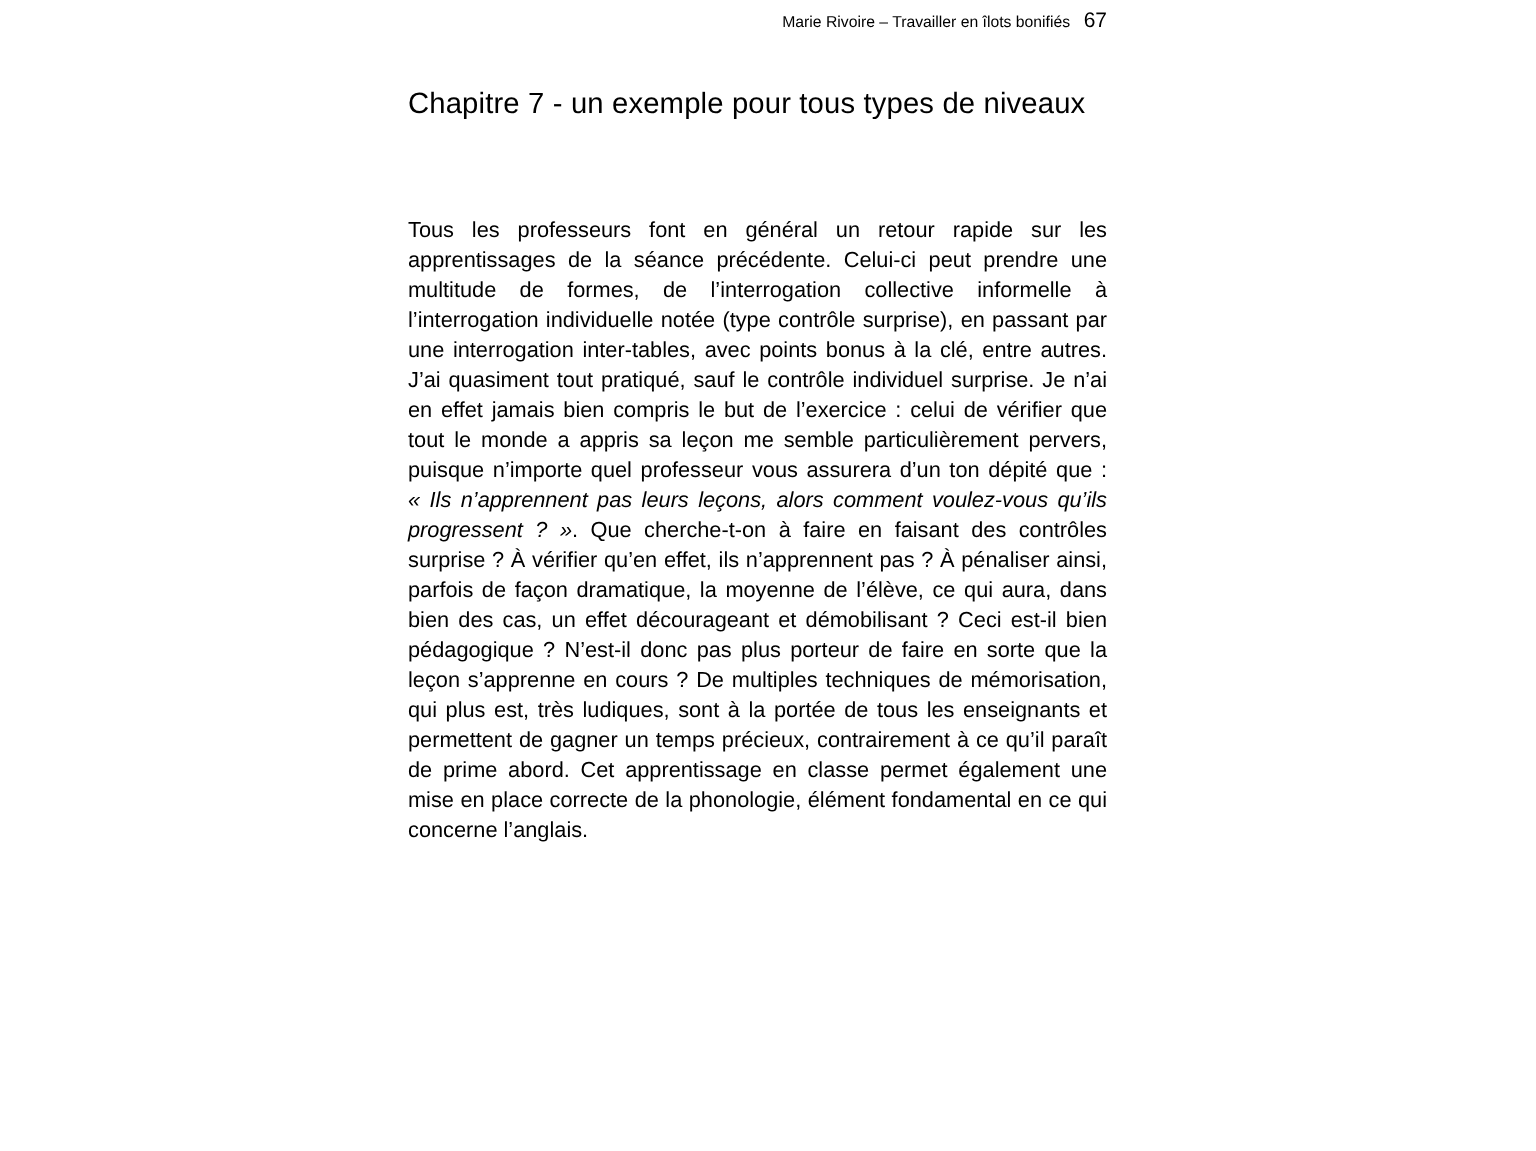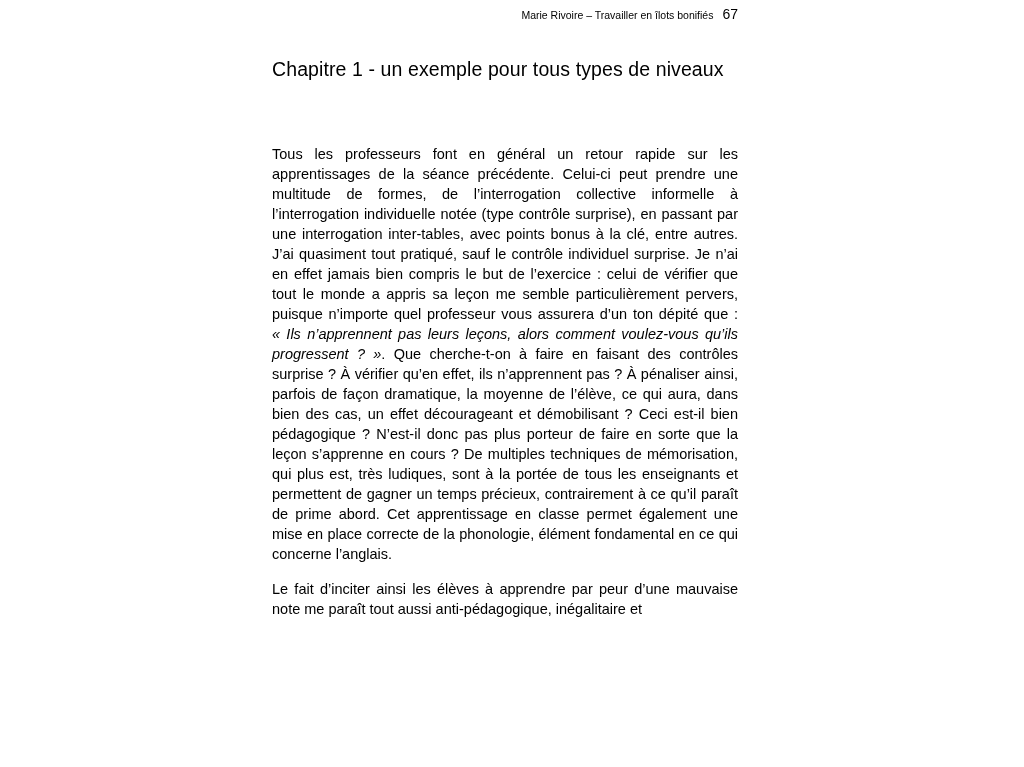--- a/index.html
+++ b/index.html
@@ -61,21 +61,20 @@
 </style>
 </head>
 <body>
 
 <div class="page">
 
   <div class="running-header"><span class="running-title">Marie Rivoire – Travailler en îlots bonifiés</span><span class="page-number">67</span></div>
 
   <div class="content">
 
-    <h1 class="chapter-title">Chapitre 1 - un exemple pour tous types de niveaux</h1>
+    <h1 class="chapter-title">Chapitre 7 - un exemple pour tous types de niveaux</h1>
 
 
     <p class="body-para"><span>Tous les professeurs font en général un retour rapide sur les apprentissages de la séance précédente. Celui-ci peut prendre une multitude de formes, de l’interrogation collective informelle à l’interrogation individuelle notée (type contrôle surprise), en passant par une interrogation inter-tables, avec points bonus à la clé, entre autres. J’ai quasiment tout pratiqué, sauf le contrôle individuel surprise. Je n’ai en effet jamais bien compris le but de l’exercice&nbsp;: celui de vérifier que tout le monde a appris sa leçon me semble particulièrement pervers, puisque n’importe quel professeur vous assurera d’un ton dépité que&nbsp;: </span><span class="italic">«&nbsp;Ils n’apprennent pas leurs leçons, alors comment voulez-vous qu’ils progressent&nbsp;?&nbsp;»</span><span>. Que cherche-t-on à faire en faisant des contrôles surprise&nbsp;? À vérifier qu’en effet, ils n’apprennent pas&nbsp;? À pénaliser ainsi, parfois de façon dramatique, la moyenne de l’élève, ce qui aura, dans bien des cas, un effet décourageant et démobilisant&nbsp;? Ceci est-il bien pédagogique&nbsp;? N’est-il donc pas plus porteur de faire en sorte que la leçon s’apprenne en cours&nbsp;? De multiples techniques de mémorisation, qui plus est, très ludiques, sont à la portée de tous les enseignants  et permettent de gagner un temps précieux, contrairement à ce qu’il paraît de prime abord. Cet apprentissage en classe permet également une mise en place correcte de la phonologie, élément fondamental en ce qui concerne l’anglais.</span></p>
 
-    <p class="body-para">Le fait d’inciter ainsi les élèves à apprendre par peur d’une mauvaise note me paraît tout aussi anti-pédagogique, inégalitaire et</p>
 
   </div>
 </div>
 
 </body></html>

